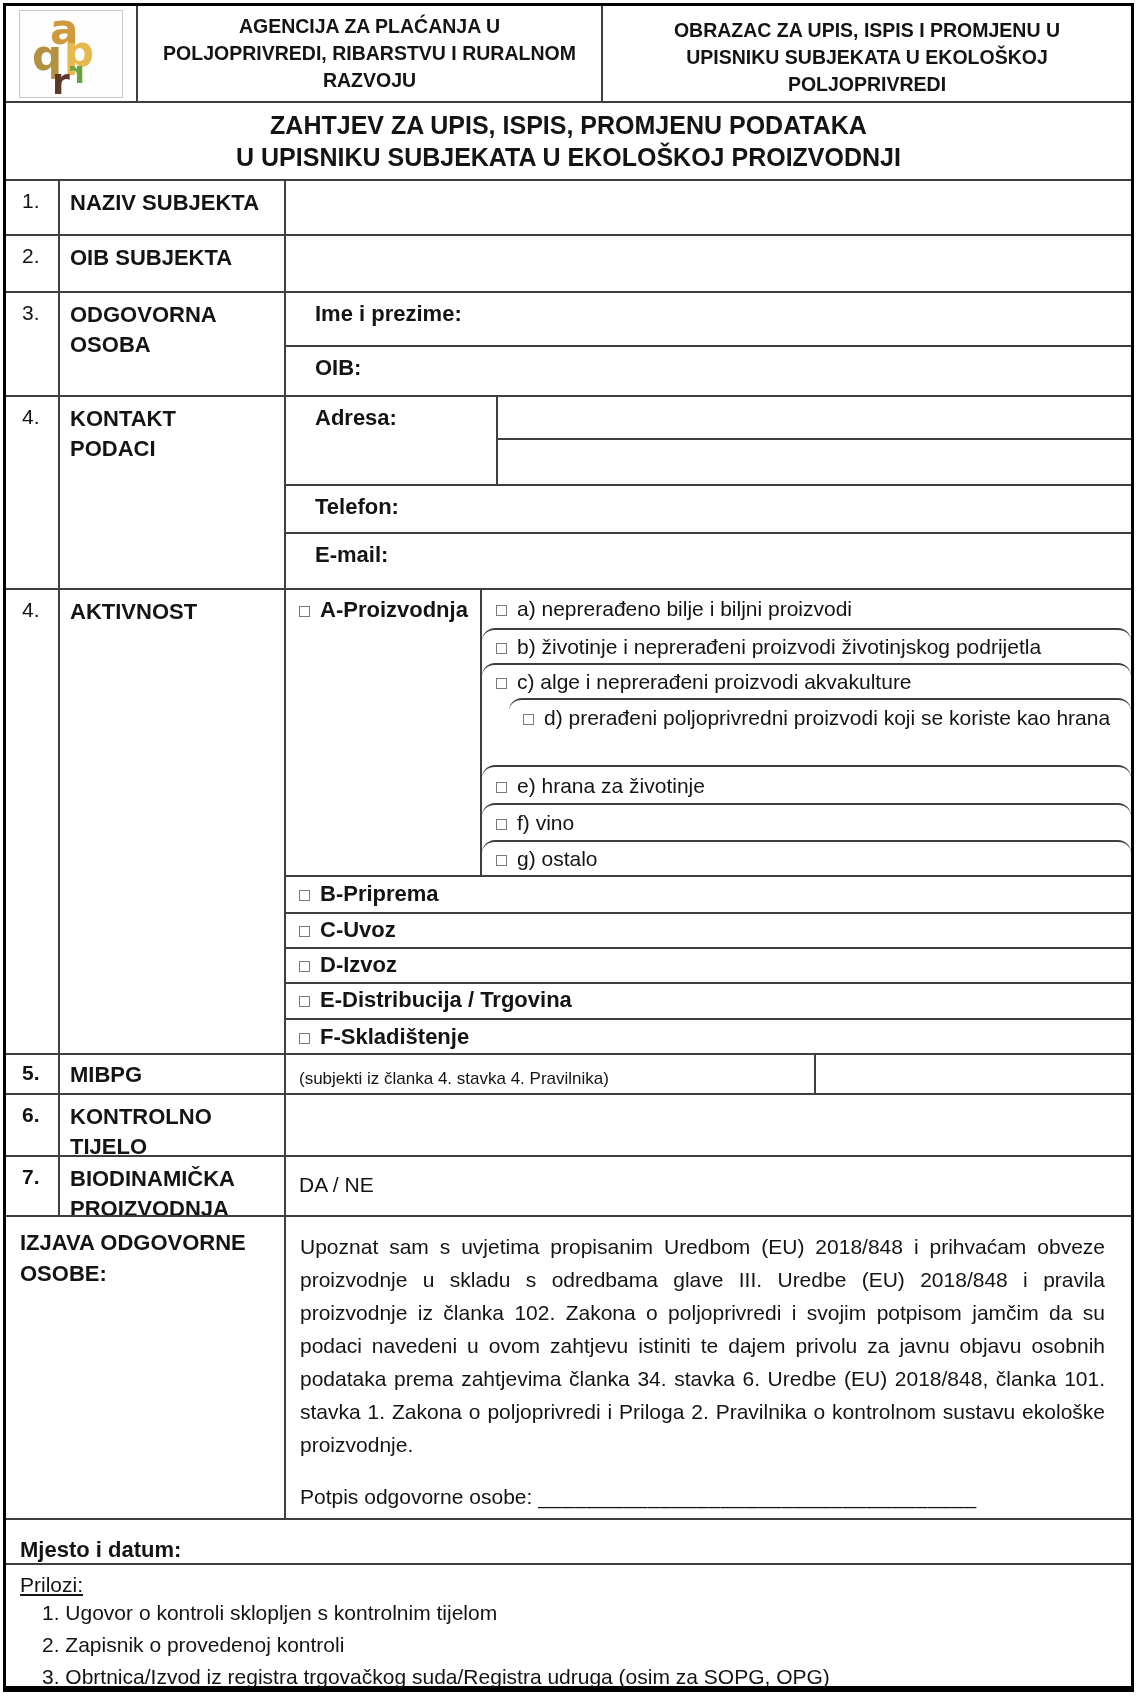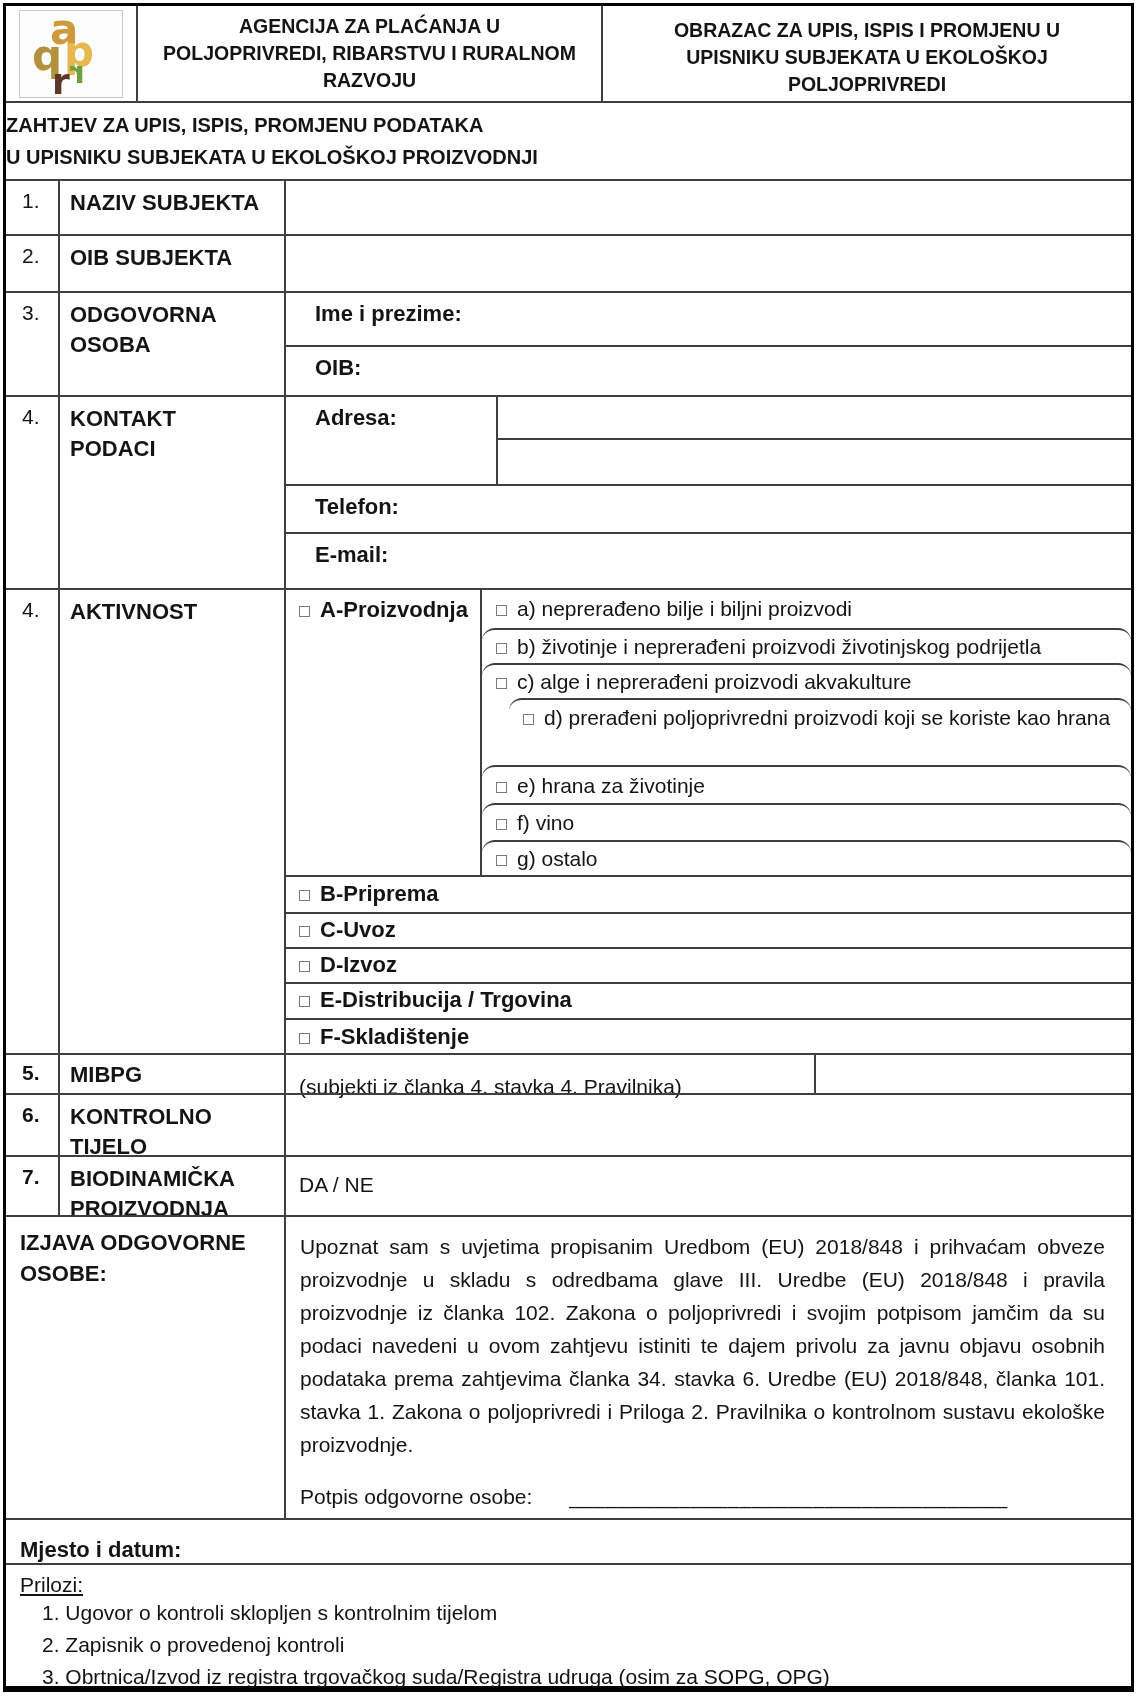--- a/index.html
+++ b/index.html
@@ -29,21 +29,21 @@
   .lg-p { left:44px; top:16px;  font-size:42px; color:#e6b84e; }
   .lg-leaf { left:50px; top:44px; font-size:30px; color:#6aa33c; transform:scaleX(-1); }
   .lg-r { left:32px; top:50px;  font-size:36px; color:#5d3728; }
   .hcell { display:flex; align-items:center; justify-content:center; text-align:center; padding:6px 24px; }
   .agency-cell { width:465px; }
   .formname-cell { flex:1;margin-top:8px; }
   .hdr-text { font-weight:bold; font-size:19.5px; line-height:27px; }
 
   
   .h-title { height:78px; align-items:center; justify-content:center; }
-  .title { width:100%; text-align:left; font-weight:bold; font-size:20px; line-height:32px; }
+  .title { width:100%; text-align:center; font-weight:bold; font-size:25px; line-height:32px; }
 
   
   .num { width:54px; flex:0 0 auto; padding:8px 0 0 16px; font-size:21px; }
   .num.b { font-weight:bold; }
   .lbl { width:226px; flex:0 0 auto; padding:7px 24px 0 10px; font-weight:bold; font-size:22px; line-height:30px; }
   .val { flex:1; }
   .content { flex:1; display:flex; flex-direction:column; }
   .subrow { border-top:2px solid #3f3f3f; }
   .sublbl { font-weight:bold; font-size:22px; padding:8px 0 0 13px;margin-left:16px; }
   .fill { flex:1; }
@@ -63,31 +63,31 @@
   .akt-items { flex:1; display:flex; flex-direction:column; }
   .ai { padding-left:14px; padding-right:16px; font-size:21px; line-height:28px;border-radius:13px; }
   .ai.wrap { line-height:30px;margin-left:27px; }
   .opt { font-weight:bold; font-size:22px; padding-left:13px; }
   .cb {
     display:inline-block; width:11px; height:11px;
     border:1.5px solid #7a7a7a; margin-right:10px; background:#fff;
   }
 
   
-  .mib-note { width:530px; flex:0 0 auto; font-size:21px; padding:20px 0 0 13px; }
+  .mib-note { width:530px; flex:0 0 auto; font-size:17px; padding:14px 0 0 13px; }
 
   
   .danene { font-size:21px; padding:16px 0 0 13px; }
 
   
   .izj-lbl { width:280px; flex:0 0 auto; font-weight:bold; font-size:22px; line-height:31px; padding:10px 30px 0 14px; }
   .izj-body { flex:1; padding:13px 26px 0 14px; }
   .izj-text { font-size:21px; line-height:33px; text-align:justify; }
   .potpis { margin-top:24px; font-size:21px; }
-  .potpis-line { letter-spacing:0.5px;margin-left:31px; }
+  .potpis-line { letter-spacing:0.5px; }
 
   
   .h-mjesto { height:45px; }
   .mjesto-cell { flex:1; display:flex;align-items:flex-end; }
   .mjesto-lbl { font-weight:bold; font-size:22px; padding:7px 0 0 14px; }
   .h-prilozi { flex:1 1 auto; }
   .prilozi-cell { flex:1; padding:8px 20px 0 14px; }
   .pril-lbl { font-size:21px; text-decoration:underline; }
   .pril-item { font-size:21px; line-height:32px; padding-left:22px; }
   .pril-item.firstitem { }

